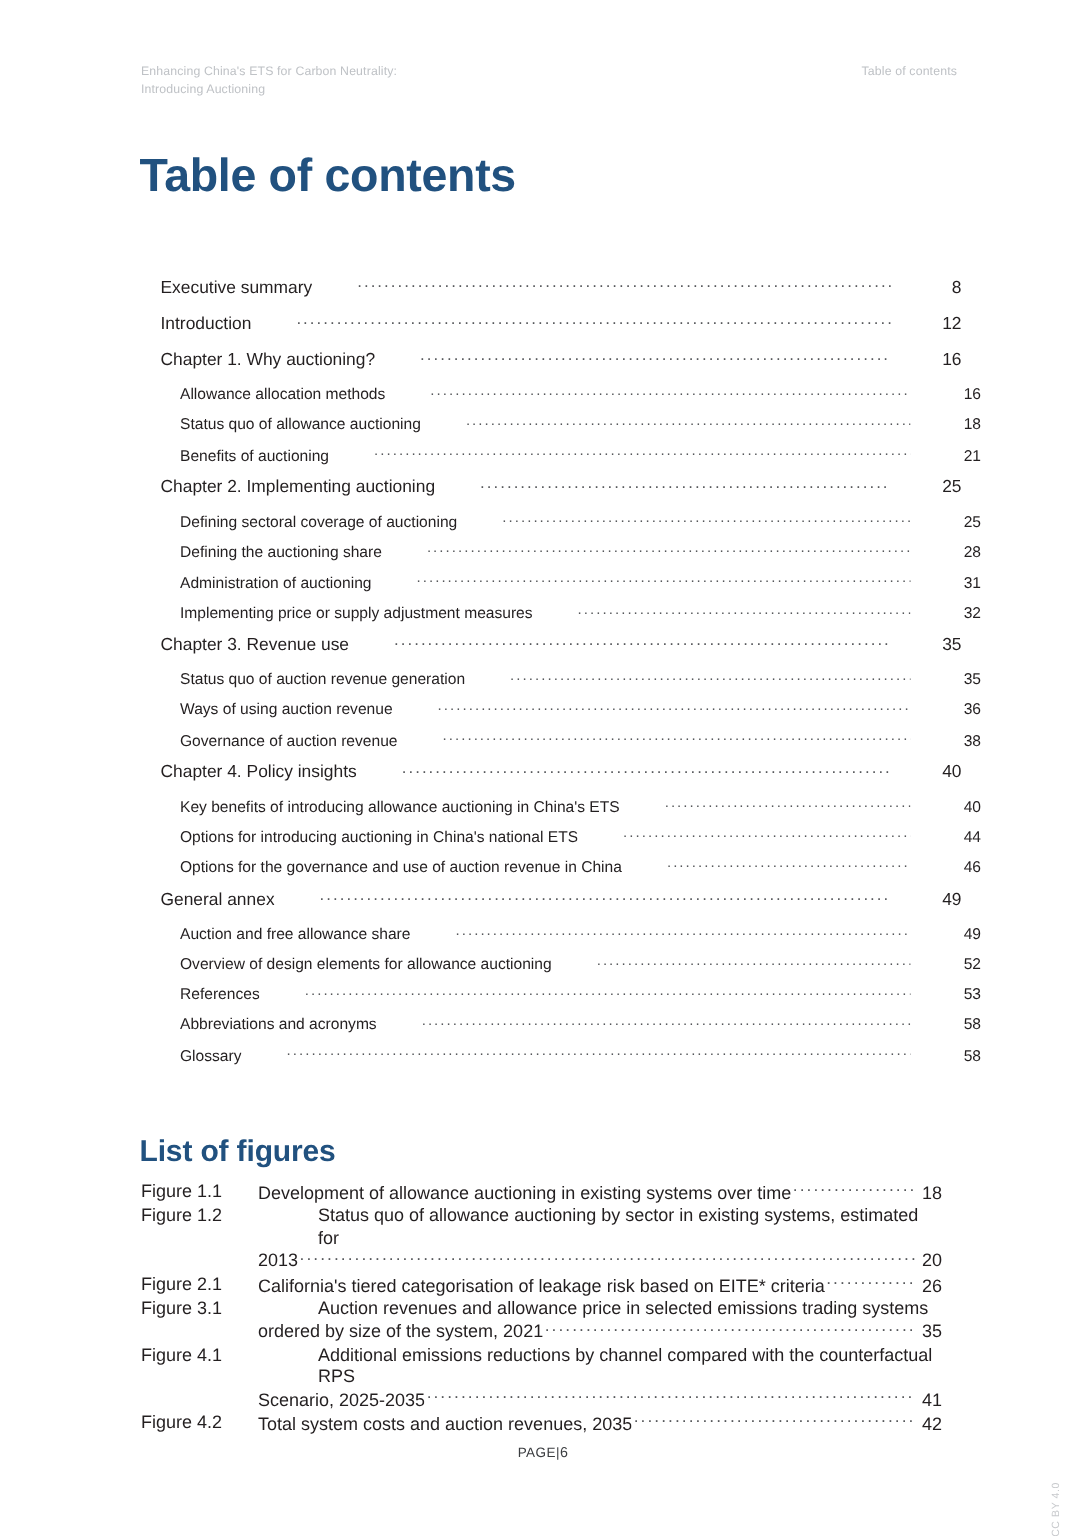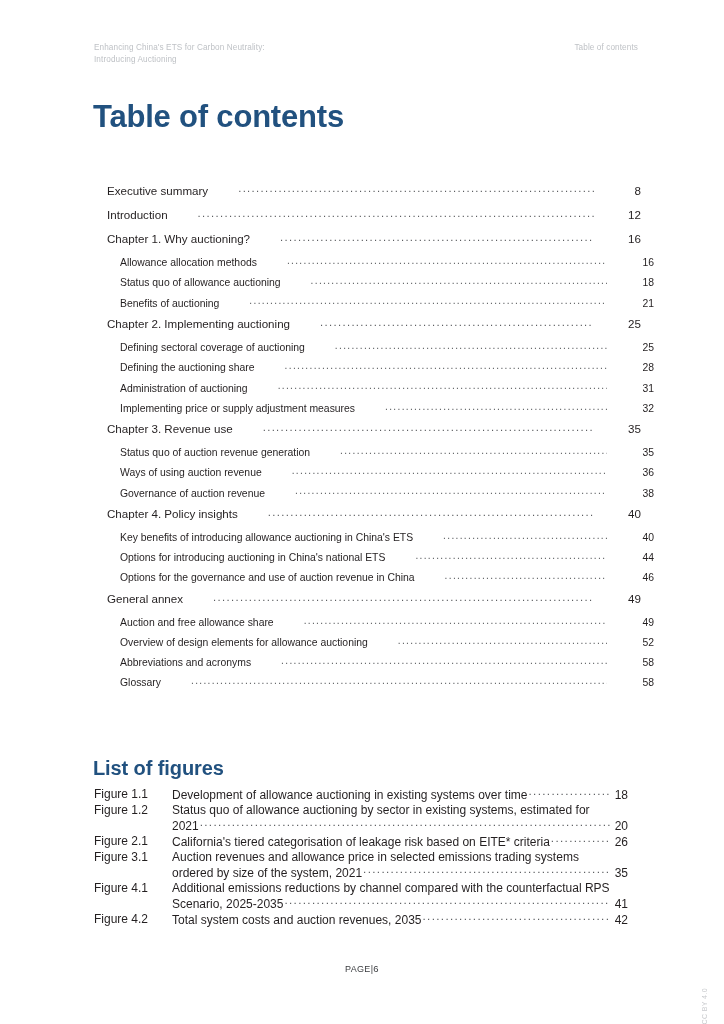--- a/index.html
+++ b/index.html
@@ -154,20 +154,21 @@
     flex: 0 1 auto;
     overflow: hidden;
     text-overflow: ellipsis;
   }
   .fig-row.twoline .fig-body {
     white-space: normal;
   }
   .fig-first-line {
     display: block;
     white-space: normal;
+    margin-left: 40px;
   }
 
   
   .footer {
     position: absolute;
     top: 963px;
     left: 0;
     width: 724px;
     text-align: center;
     font-size: 9px;
@@ -314,20 +315,25 @@
         <span class="toc-label">Auction and free allowance share</span>
         <span class="leader"></span>
         <span class="toc-page">49</span>
       </div>
       <div class="toc-row lvl2">
         <span class="toc-label">Overview of design elements for allowance auctioning </span>
         <span class="leader"></span>
         <span class="toc-page">52</span>
       </div>
       <div class="toc-row lvl2">
+        <span class="toc-label">References </span>
+        <span class="leader"></span>
+        <span class="toc-page">53</span>
+      </div>
+      <div class="toc-row lvl2">
         <span class="toc-label">Abbreviations and acronyms</span>
         <span class="leader"></span>
         <span class="toc-page">58</span>
       </div>
       <div class="toc-row lvl2">
         <span class="toc-label">Glossary </span>
         <span class="leader"></span>
         <span class="toc-page">58</span>
       </div>
     </div>
@@ -342,21 +348,21 @@
             <span class="leader"></span>
             <span class="toc-page">18</span>
           </div>
         </div>
       </div>
       <div class="fig-row twoline">
         <div class="fig-label">Figure 1.2</div>
         <div class="fig-body">
           <div class="fig-first-line">Status quo of allowance auctioning by sector in existing systems, estimated for</div>
           <div class="fig-line">
-            <span class="fig-text">2021</span>
+            <span class="fig-text">2013</span>
             <span class="leader"></span>
             <span class="toc-page">20</span>
           </div>
         </div>
       </div>
       <div class="fig-row">
         <div class="fig-label">Figure 2.1</div>
         <div class="fig-body">
           <div class="fig-line">
             <span class="fig-text">California's tiered categorisation of leakage risk based on EITE* criteria </span>

